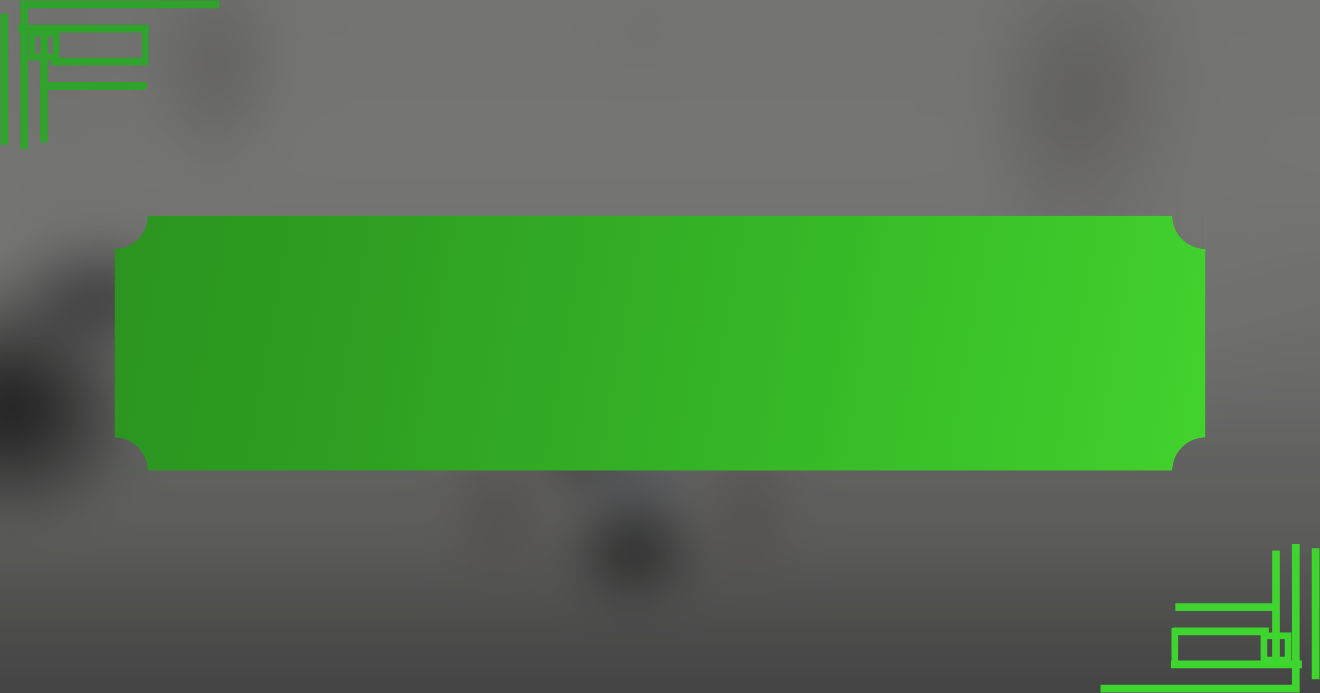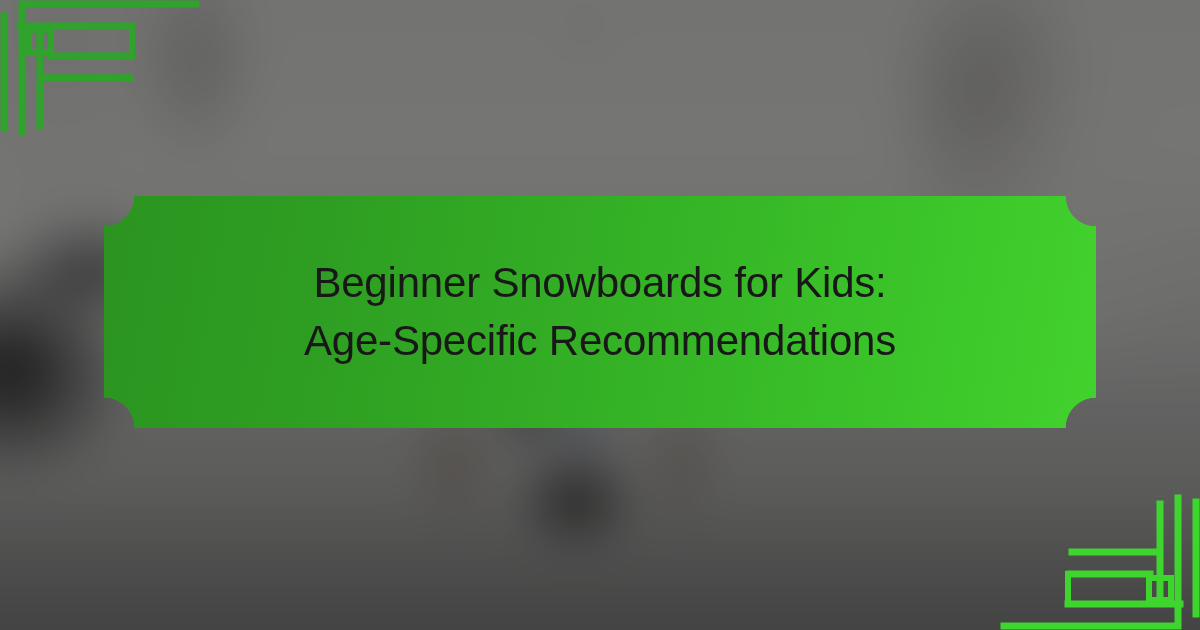--- a/index.html
+++ b/index.html
@@ -164,19 +164,15 @@
         <rect x="29" y="30" width="22" height="22"></rect>
       </g>
       <g fill="none" stroke="#3ED62E" stroke-width="6" stroke-linecap="square">
         <path d="M 52 26 L 132 26 L 132 56"></path>
       </g>
     </g>
   </svg>
 
   <div class="title-card">
     <div class="card-surface"></div>
-    <div class="title-text">
-      <span class="title-line">Beginner Snowboards for Kids:</span>
-      <span class="title-line">Age-Specific Recommendations</span>
-    </div>
   </div>
 
 </div>
 
 </body></html>

